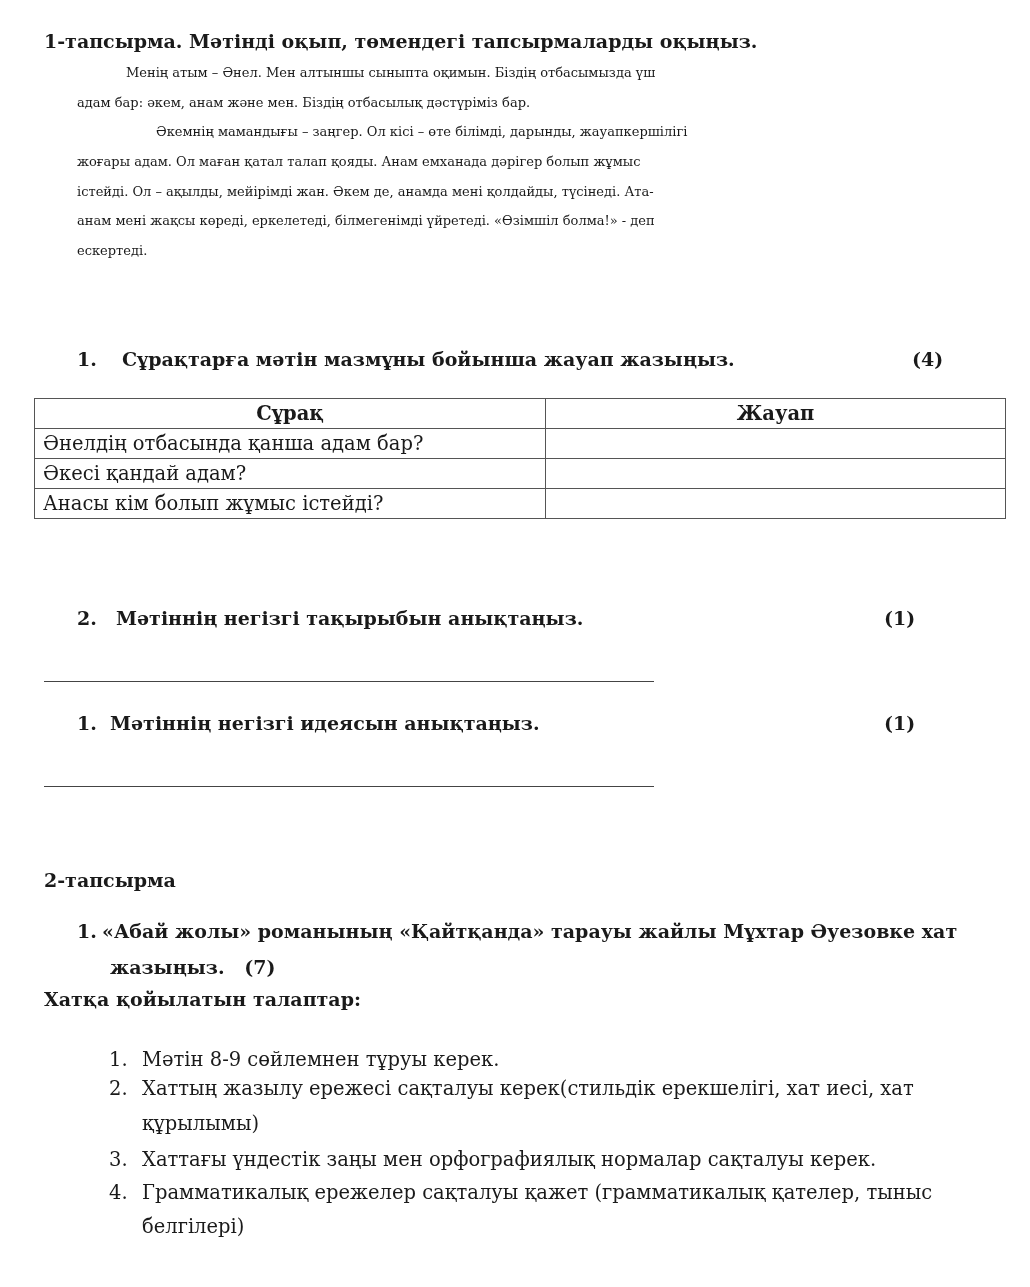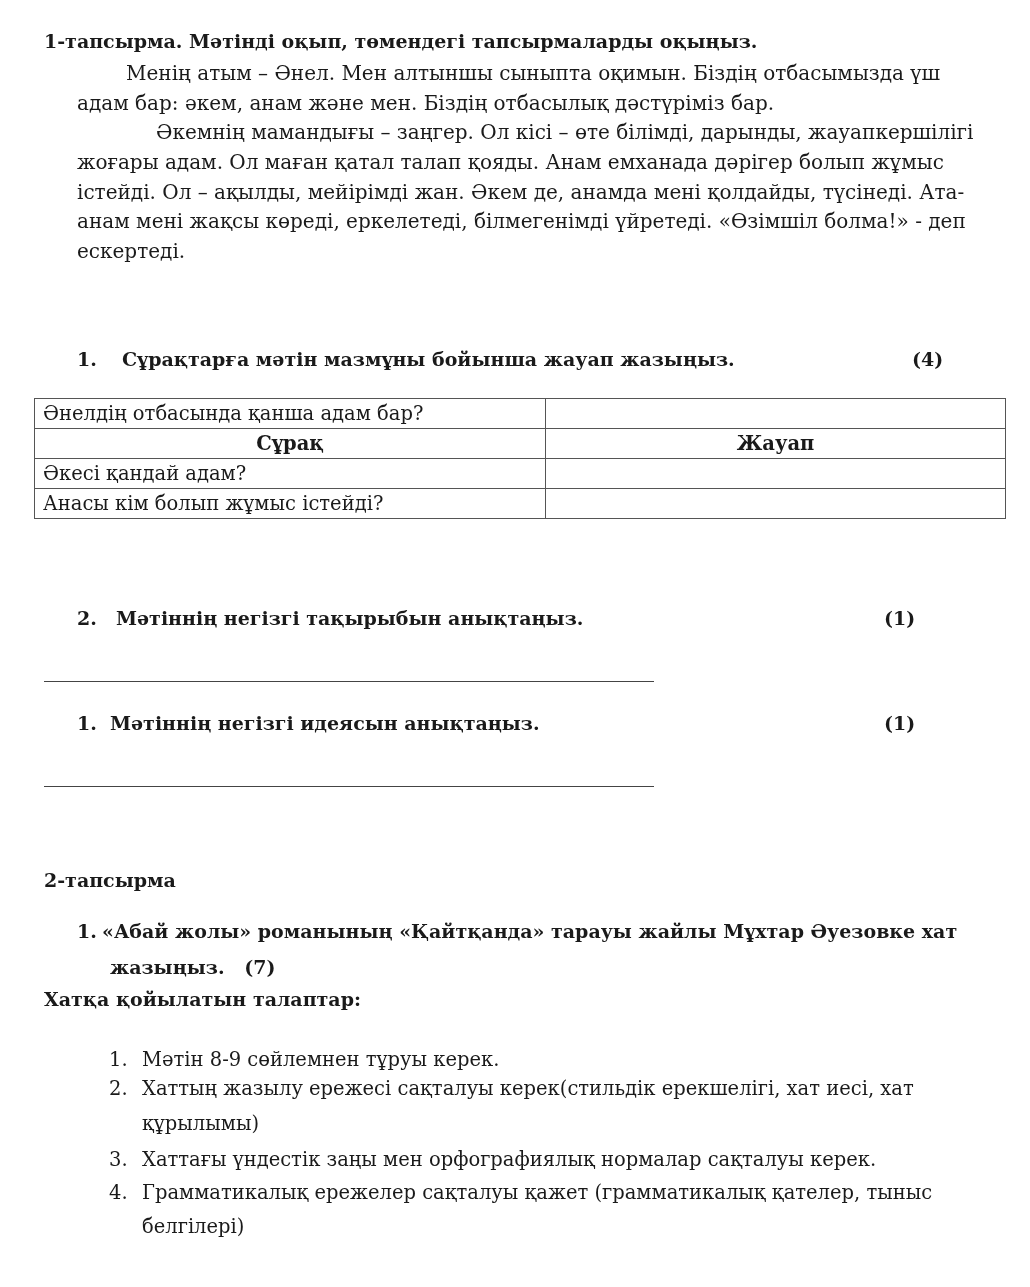--- a/index.html
+++ b/index.html
@@ -7,21 +7,21 @@
     width: 1030px; height: 1287px; position: relative; overflow: hidden;
     font-family: "DejaVu Serif", "Liberation Serif", serif;
     color: #1a1a1a;
   }
   .abs { position: absolute; white-space: nowrap; }
   .b { font-weight: bold; }
   .t20 { font-size: 19px; }
   .t19 { font-size: 19px; }
 
   .title { left: 44px; top: 30px; }
-  .p { left: 77px; font-size: 20px; line-height: 30px; }
+  .p { left: 77px; font-size: 13px; line-height: 30px; }
 
   .qhead { top: 348px; }
   table.qa {
     position: absolute; left: 34px; top: 398px; width: 972px;
     border-collapse: collapse; font-size: 19.5px;
   }
   table.qa td, table.qa th {
     border: 1.5px solid #555; height: 29px; padding: 0 8px; line-height: 28px;
   }
   table.qa th { font-weight: bold; text-align: center; }
@@ -46,26 +46,26 @@
   <div class="abs p" style="top:236px;">ескертеді.</div>
 </div>
 
 <div class="abs b t19 qhead" style="left:77px;">1.</div>
 <div class="abs b t19 qhead" style="left:122px;">Сұрақтарға мәтін мазмұны бойынша жауап жазыңыз.</div>
 <div class="abs b t19 qhead" style="left:912px;">(4)</div>
 
 <table class="qa">
   <tbody>
       <tr>
+    <th>Сұрақ</th>
+    <th>Жауап</th>
+  </tr>
+  <tr>
     <td class="q">Әнелдің отбасында  қанша  адам бар?</td>
     <td></td>
-  </tr>
-  <tr>
-    <th>Сұрақ</th>
-    <th>Жауап</th>
   </tr>
   <tr>
     <td class="q">Әкесі қандай адам?</td>
     <td></td>
   </tr>
   <tr>
     <td class="q">Анасы кім болып жұмыс істейді?</td>
     <td></td>
   </tr>
 </tbody>

